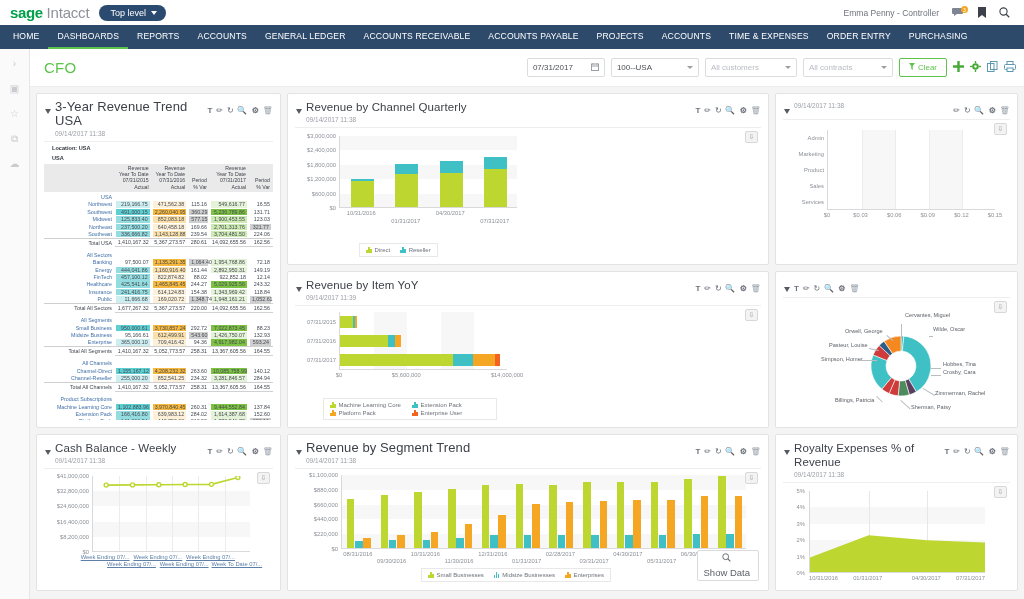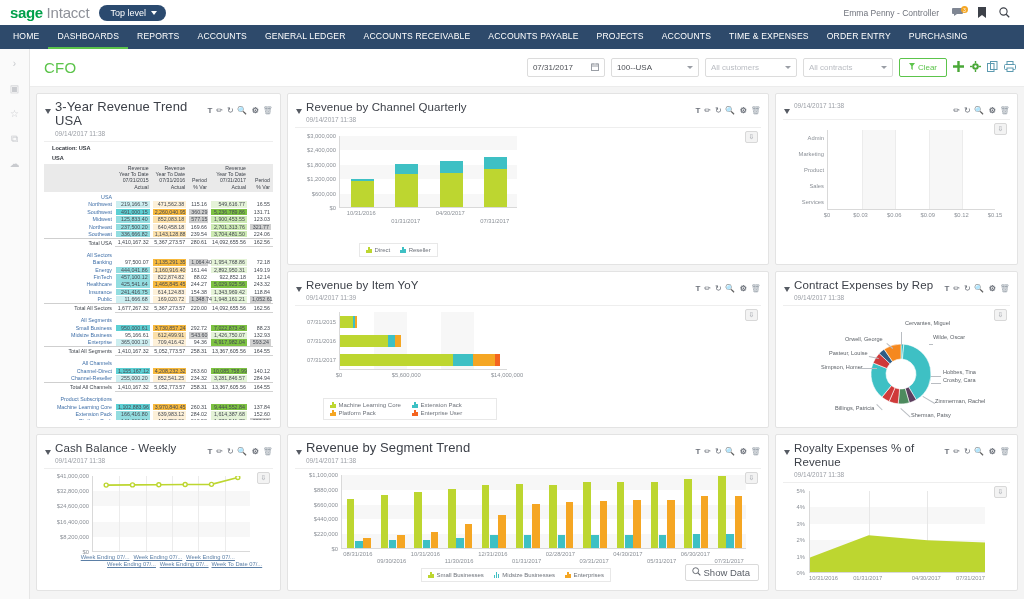--- a/index.html
+++ b/index.html
@@ -154,21 +154,21 @@
   .spacer td { height: 3px; }
   .dash-sep { border-top: 1px solid #d2d2d2; }
 
   
   .donut-lbl { position: absolute; font-size: 5.6px; color: #5d6268; white-space: nowrap; }
   .leader { position: absolute; background: #b9bdc2; height: 1px; }
 
   .showdata {
     position: absolute; right: 2px; bottom: 2px; border: 1px solid #dadada;
     background: #fff; font-size: 9.5px; color: #5a5f67; padding: 2px 8px 2px 6px;
-    display: flex; align-items: center; gap: 3px; cursor: pointer; border-radius: 2px;
+    display: flex; align-items: center; gap: 3px; cursor: pointer; border-radius: 2px; flex-direction: column;
   }
 </style>
 </head>
 <body>
 
 <div class="brandbar">
   <span class="logo-sage">sage</span>
   <span class="logo-intacct">Intacct</span>
   <div class="toplevel-pill">
     <span>Top level</span>
@@ -932,24 +932,20 @@
                   <div>Enterprise User</div>
                 </div>
               </div>
             </div>
         </div>
       </div>
 
       <div class="w">
         <div class="w-head">
           <span class="w-collapse"></span>
-          <div class="w-titlewrap">
-            <div class="w-title">Contract Expenses by Rep</div>
-            <div class="w-sub">09/14/2017 11:38</div>
-          </div>
           <div class="w-acts">
             <span class="wa bold">T</span>
             <span class="wa">✏</span>
             <span class="wa">↻</span>
             <span class="wa">🔍</span>
             <span class="wa bold">⚙</span>
             <span class="wa trash">🗑</span>
           </div>
         </div>
         <div class="w-body">

